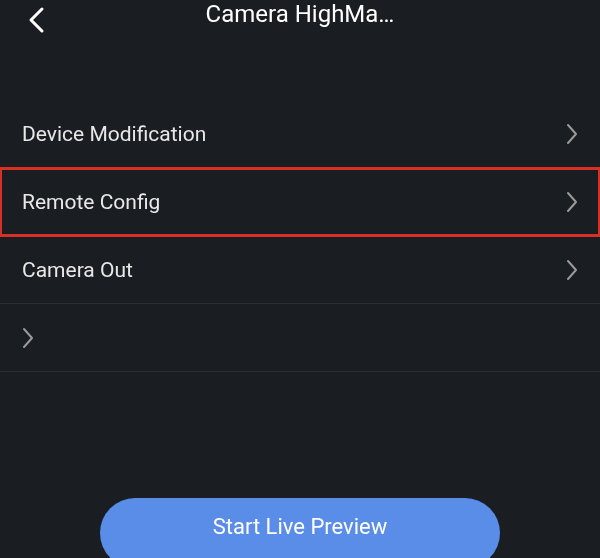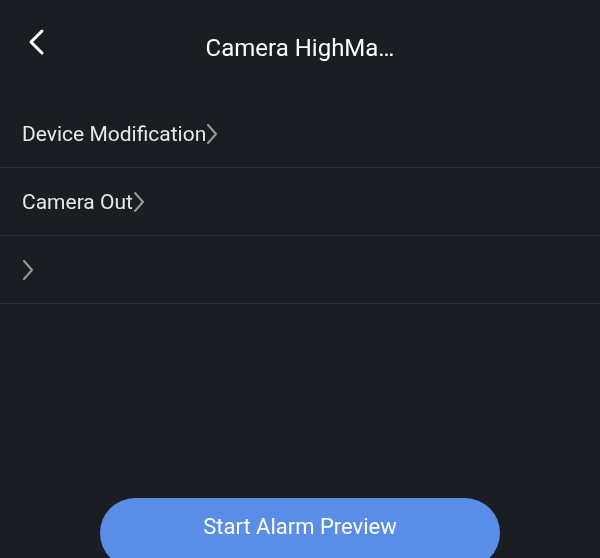--- a/index.html
+++ b/index.html
@@ -11,21 +11,21 @@
       width: 600px;
       height: 558px;
       background: #1a1d21;
       font-family: -apple-system, BlinkMacSystemFont, "Segoe UI", Roboto, Helvetica, Arial, sans-serif;
       overflow: hidden;
       position: relative;
     }
     .header {
       height: 62px;
       display: flex;
-      align-items: flex-end;
+      align-items: flex-start;
       padding: 0 16px;
       position: relative;
     }
     .back-button {
       cursor: pointer;
       display: flex;
       align-items: center;
       justify-content: center;
       width: 40px;
       height: 40px;
@@ -38,20 +38,21 @@
       font-size: 24px;
       font-weight: 400;
       white-space: nowrap;
     }
     .menu-list {
       margin-top: 38px;
     }
     .menu-item {
       display: flex;
       align-items: center;
+      justify-content: space-between;
       padding: 0 22px;
       height: 68px;
       border-bottom: 1px solid #2a2d31;
       cursor: pointer;
       position: relative;
     }
     .menu-item-label {
       color: #e8e8e8;
       font-size: 21px;
       font-weight: 400;
@@ -99,32 +100,40 @@
 
 <div class="menu-list">
   <div class="menu-item">
     <span class="menu-item-label">Device Modification</span>
     <span class="chevron-right">
       <svg width="12" height="22" viewBox="0 0 12 22" fill="none">
         <path d="M2 2 L10 11 L2 20" stroke="#9a9a9a" stroke-width="2" stroke-linecap="round" stroke-linejoin="round"></path>
       </svg>
     </span>
   </div>
+  <div class="menu-item highlighted">
+    <span class="menu-item-label">Remote Config</span>
+    <span class="chevron-right">
+      <svg width="12" height="22" viewBox="0 0 12 22" fill="none">
+        <path d="M2 2 L10 11 L2 20" stroke="#9a9a9a" stroke-width="2" stroke-linecap="round" stroke-linejoin="round"></path>
+      </svg>
+    </span>
+  </div>
   <div class="menu-item">
     <span class="menu-item-label">Camera Out</span>
     <span class="chevron-right">
       <svg width="12" height="22" viewBox="0 0 12 22" fill="none">
         <path d="M2 2 L10 11 L2 20" stroke="#9a9a9a" stroke-width="2" stroke-linecap="round" stroke-linejoin="round"></path>
       </svg>
     </span>
   </div>
   <div class="menu-item">
     <span class="chevron-right">
       <svg width="12" height="22" viewBox="0 0 12 22" fill="none">
         <path d="M2 2 L10 11 L2 20" stroke="#9a9a9a" stroke-width="2" stroke-linecap="round" stroke-linejoin="round"></path>
       </svg>
     </span>
   </div>
 </div>
 
 <div class="bottom-button">
-  <span class="bottom-button-label">Start Alarm Preview</span>
+  <span class="bottom-button-label">Start Live Preview</span>
 </div>
 
 </body></html>

